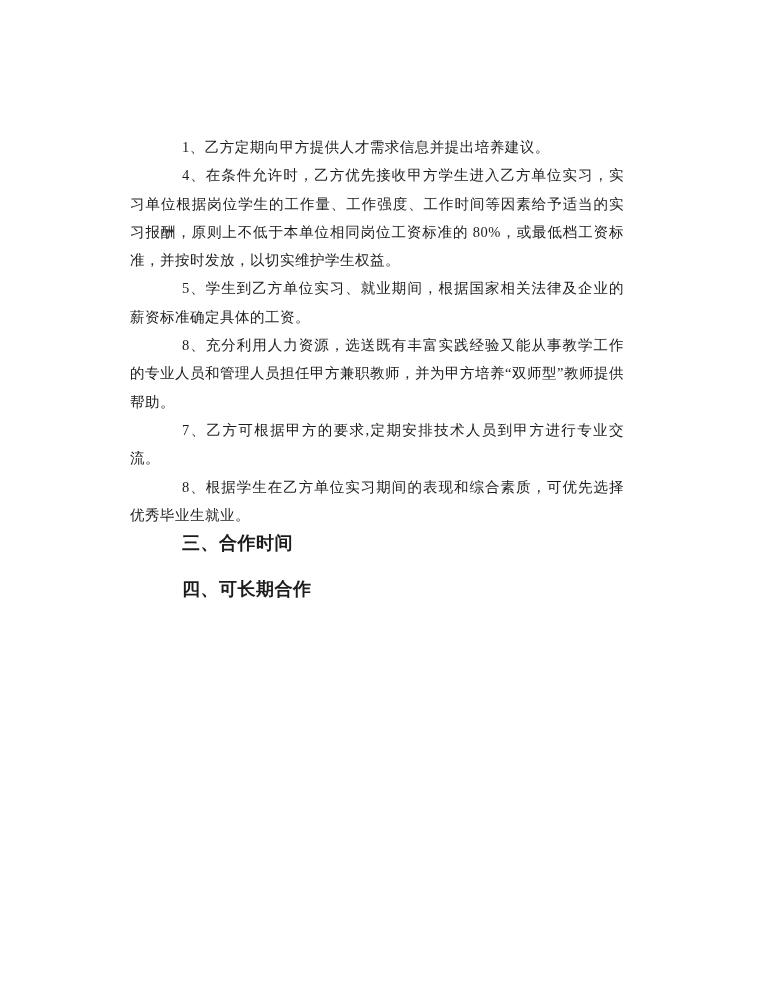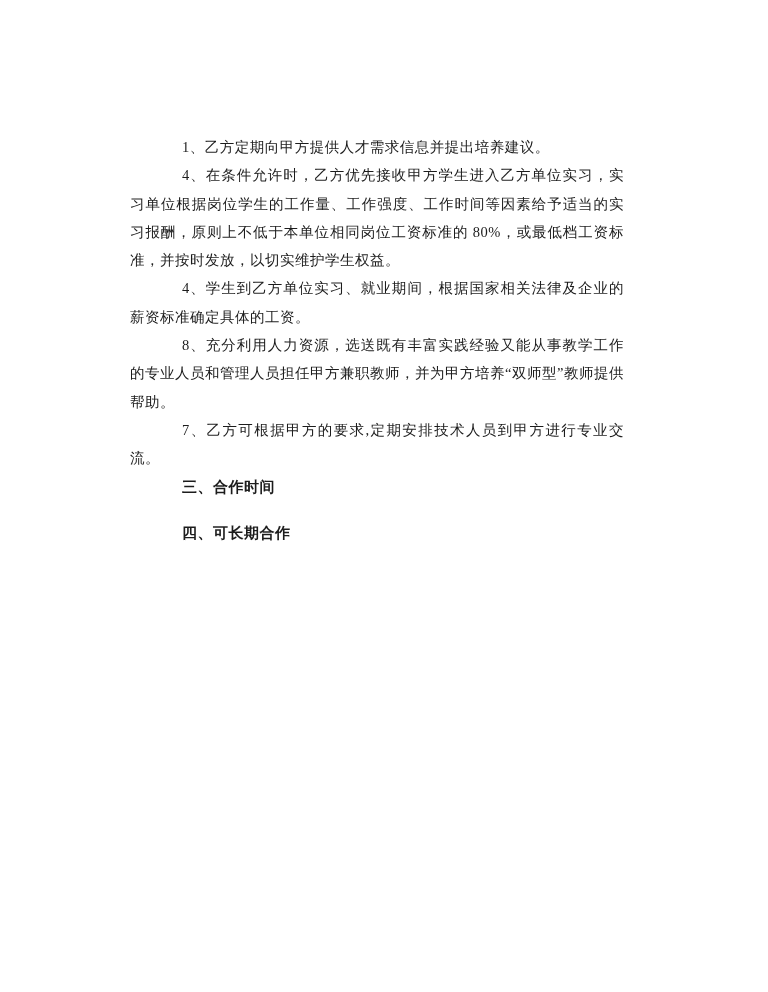--- a/index.html
+++ b/index.html
@@ -31,21 +31,21 @@
     text-align: justify;
     text-justify: inter-character;
   }
   .para {
     margin: 0;
     text-indent: 52px;
   }
   .heading {
     margin: 0;
     font-weight: bold;
-    font-size: 15px;
+    font-size: 18px;
     line-height: 28.3px;
     text-indent: 52px;
     text-align: left;
   }
   .heading-gap {
     margin-top: 18px;
   }
   .footer {
     position: absolute;
     left: 16px;
@@ -57,23 +57,24 @@
     color: #14532d;
   }
 </style>
 </head>
 <body>
 
 <div class="page">
   <div class="text-block">
     <p class="para">1、乙方定期向甲方提供人才需求信息并提出培养建议。</p>
     <p class="para">4、在条件允许时，乙方优先接收甲方学生进入乙方单位实习，实习单位根据岗位学生的工作量、工作强度、工作时间等因素给予适当的实习报酬，原则上不低于本单位相同岗位工资标准的 80%，或最低档工资标准，并按时发放，以切实维护学生权益。</p>
-    <p class="para">4、学生到乙方单位实习、就业期间，根据国家相关法律及企业的薪资标准确定具体的工资。</p>
+    <p class="para">5、学生到乙方单位实习、就业期间，根据国家相关法律及企业的薪资标准确定具体的工资。</p>
     <p class="para">8、充分利用人力资源，选送既有丰富实践经验又能从事教学工作的专业人员和管理人员担任甲方兼职教师，并为甲方培养“双师型”教师提供帮助。</p>
     <p class="para">7、乙方可根据甲方的要求,定期安排技术人员到甲方进行专业交流。</p>
+    <p class="para">8、根据学生在乙方单位实习期间的表现和综合素质，可优先选择优秀毕业生就业。</p>
 
     <h3 class="heading">三、合作时间</h3>
 
     <h3 class="heading heading-gap">四、可长期合作</h3>
   </div>
 
   <div class="footer">128</div>
 </div>
 
 </body></html>

